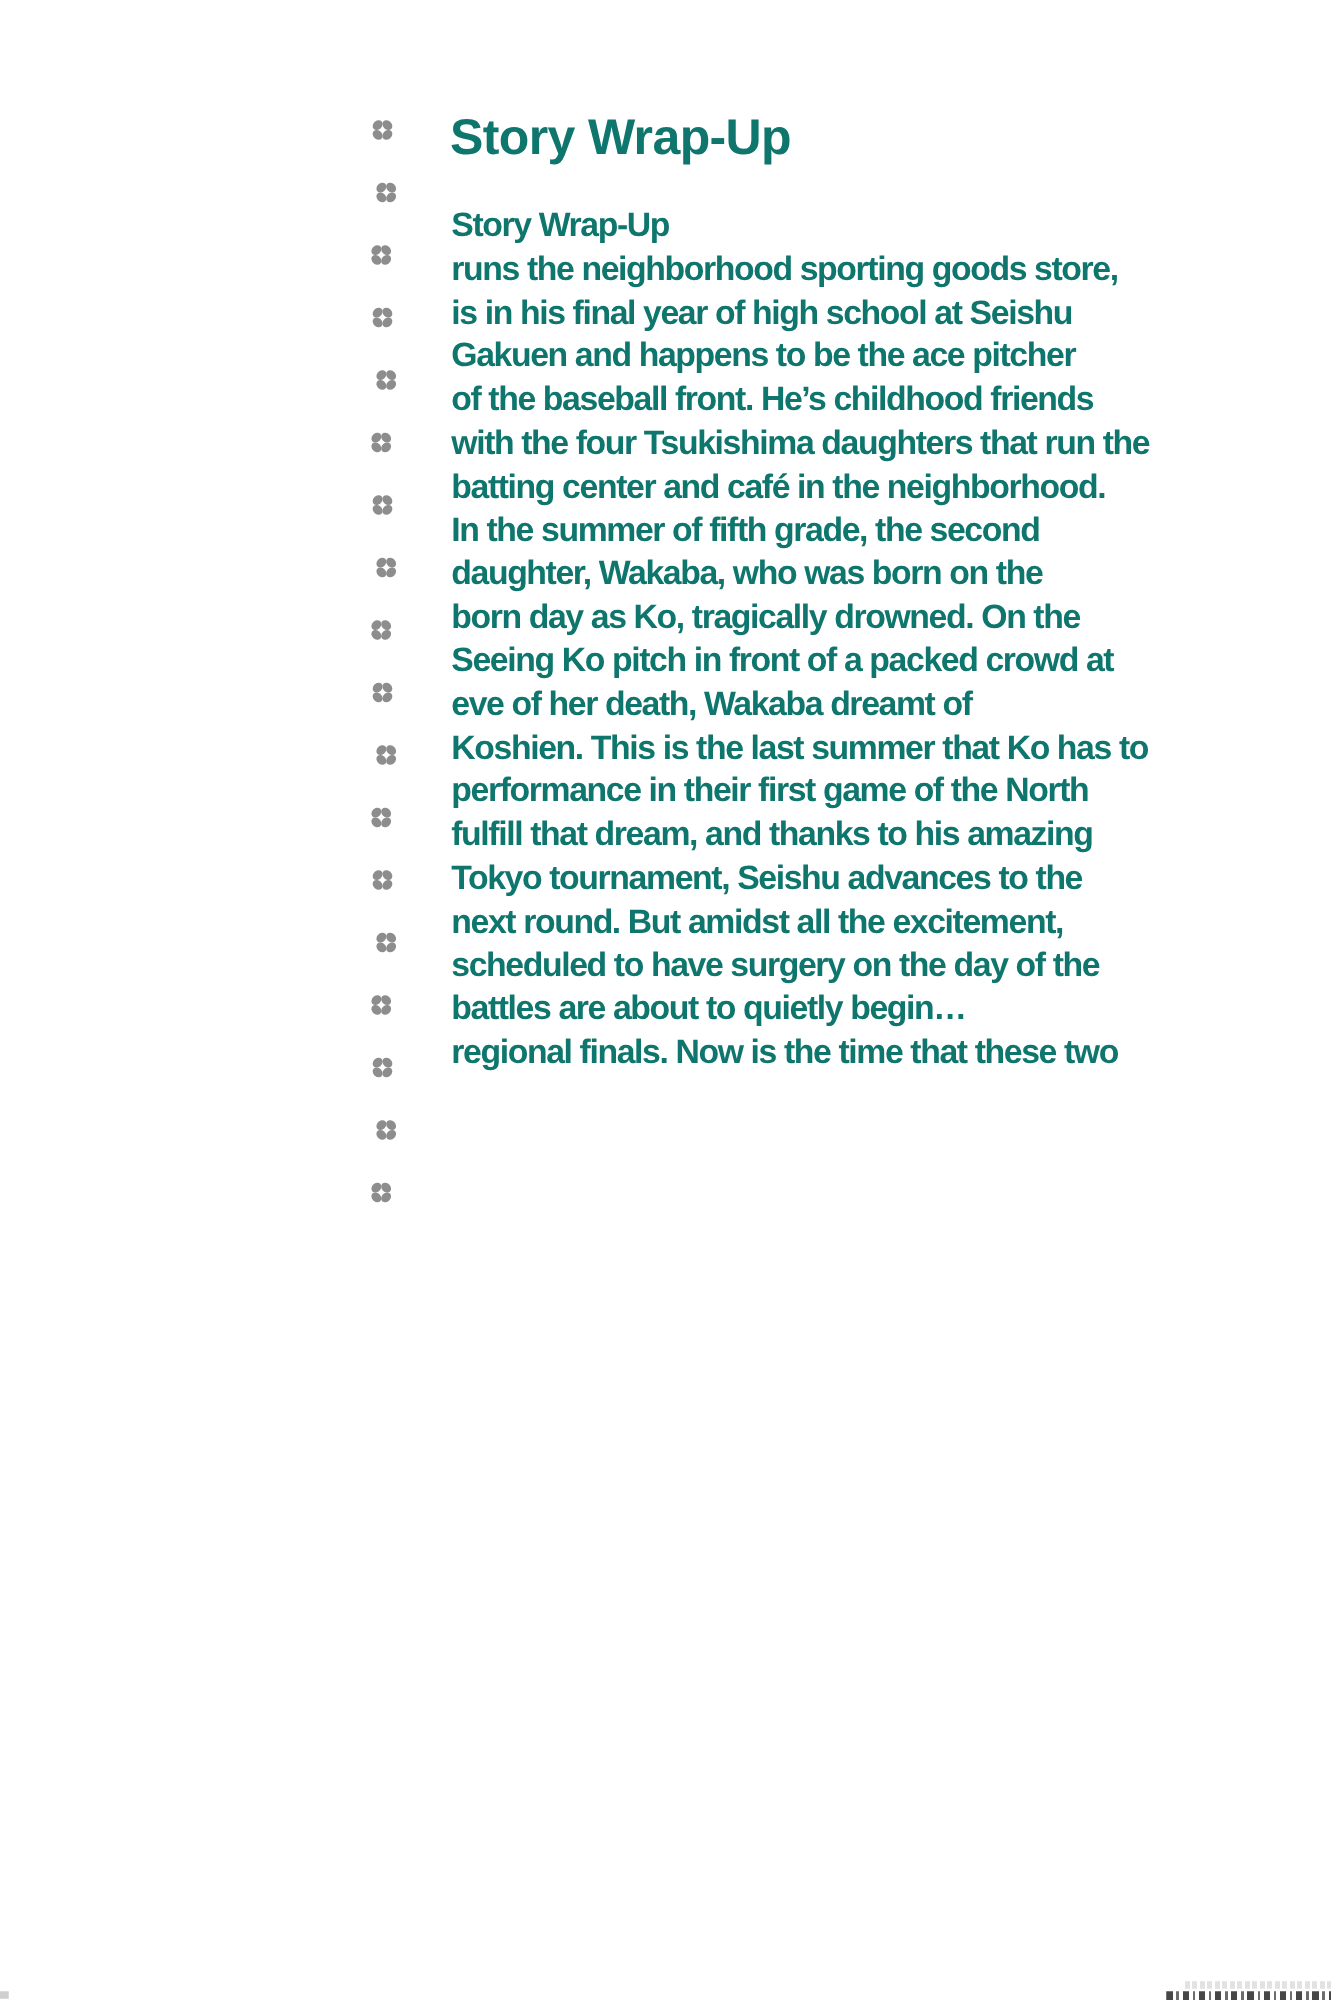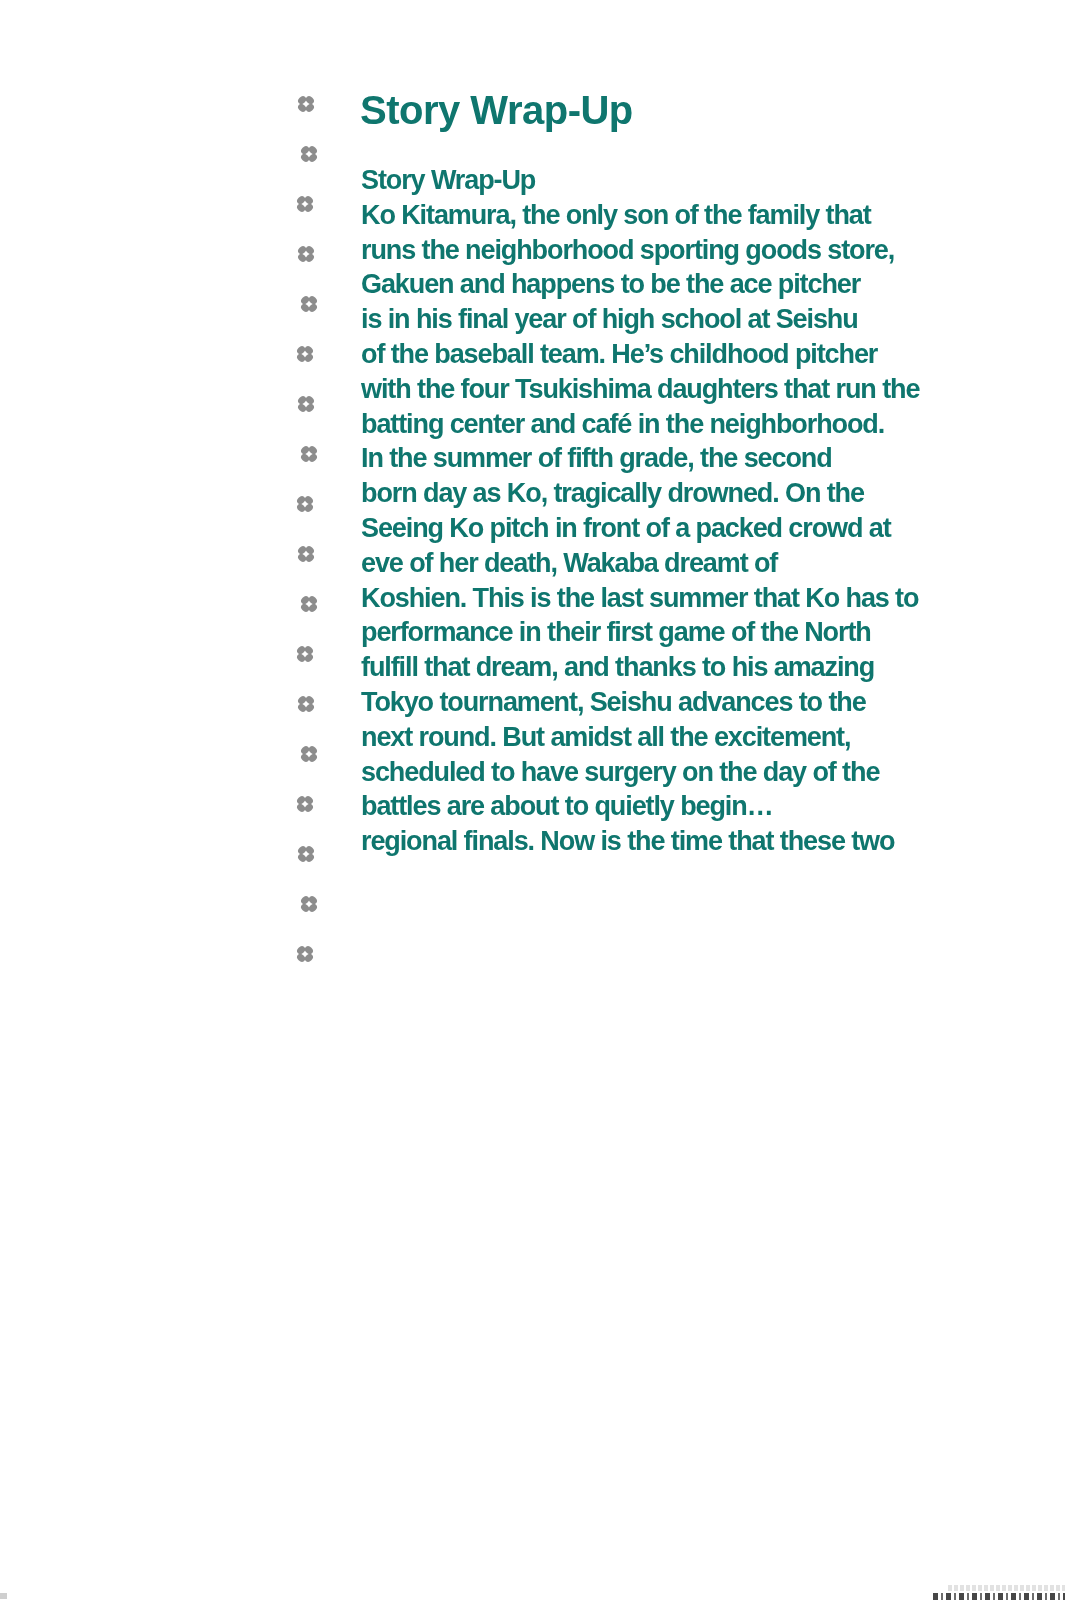--- a/index.html
+++ b/index.html
@@ -218,28 +218,28 @@
             <ellipse cx="6.1" cy="13.9" rx="3.5" ry="4.4" transform="rotate(-45 6.1 13.9)"></ellipse>
             <ellipse cx="13.9" cy="13.9" rx="3.5" ry="4.4" transform="rotate(45 13.9 13.9)"></ellipse>
           </g>
         </svg></div>
     </div>
 
   <h1 class="title">Story Wrap-Up</h1>
 
   <div class="body-text">
       <div class="line">Story Wrap-Up</div>
-      <div class="line">Ko Kitamura, the only son of the family that</div>
       <div class="line">runs the neighborhood sporting goods store,</div>
+      <div class="line">is in his final year of high school at Seishu</div>
       <div class="line">Gakuen and happens to be the ace pitcher</div>
-      <div class="line">is in his final year of high school at Seishu</div>
-      <div class="line">of the baseball team. He’s childhood pitcher</div>
+      <div class="line">of the baseball front. He’s childhood friends</div>
       <div class="line">with the four Tsukishima daughters that run the</div>
       <div class="line">batting center and café in the neighborhood.</div>
       <div class="line">In the summer of fifth grade, the second</div>
+      <div class="line">daughter, Wakaba, who was born on the</div>
       <div class="line">born day as Ko, tragically drowned. On the</div>
       <div class="line">Seeing Ko pitch in front of a packed crowd at</div>
       <div class="line">eve of her death, Wakaba dreamt of</div>
       <div class="line">Koshien. This is the last summer that Ko has to</div>
       <div class="line">performance in their first game of the North</div>
       <div class="line">fulfill that dream, and thanks to his amazing</div>
       <div class="line">Tokyo tournament, Seishu advances to the</div>
       <div class="line">next round. But amidst all the excitement,</div>
       <div class="line">scheduled to have surgery on the day of the</div>
       <div class="line">battles are about to quietly begin…</div>

